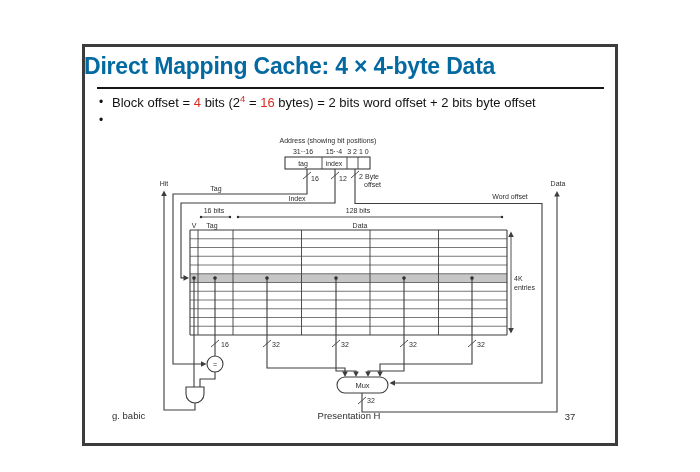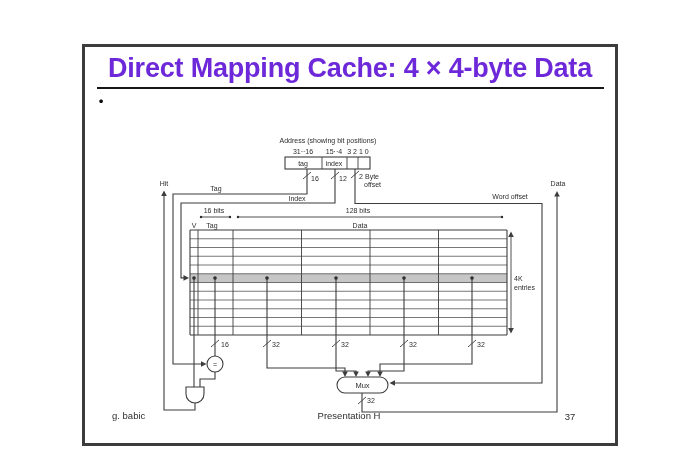--- a/index.html
+++ b/index.html
@@ -1,21 +1,21 @@
 <!DOCTYPE html>
 <html><head>
 <meta charset="utf-8">
 <style>
   html,body{margin:0;padding:0}
   body{width:700px;height:472px;background:#ffffff;position:relative;overflow:hidden;
        font-family:"Liberation Sans",sans-serif;}
   .slide{position:absolute;left:82px;top:44px;width:536px;height:402px;
          border:3px solid #3c3c3c;box-sizing:border-box;background:#fff;}
-  .title{position:absolute;left:84px;top:53px;width:532px;text-align:center;
-         font-size:27px;font-weight:700;color:#6d28d9;letter-spacing:-0.2px;}
+  .title{position:absolute;left:84px;top:53px;width:532px;
+         font-size:23px;font-weight:700;color:#0369a1;letter-spacing:-0.2px;}
   .rule{position:absolute;left:97px;top:87px;width:507px;height:2.2px;background:#161616;}
   .bullets{position:absolute;left:98px;top:94px;width:510px;font-size:13px;
            color:#121212;line-height:17px;}
   .b-line{position:relative;padding-left:14px;white-space:nowrap;}
   .b-dot{position:absolute;left:1px;top:0;font-size:12px;}
   .red{color:#d92b21;}
   .sup{font-size:9.5px;position:relative;top:-5px;}
   svg{position:absolute;left:84px;top:130px;width:532px;height:314px;}
   svg text{fill:#2d2d2d;}
   .t7{font-size:7px}.t75{font-size:7.5px}.t95{font-size:9.5px}
@@ -28,21 +28,21 @@
 </head>
 <body>
 
 <div class="slide"></div>
 
 <div class="title">Direct Mapping Cache: 4 × 4-byte Data</div>
 <div class="rule"></div>
 
 <div class="bullets">
   <div class="b-line">
-    <span class="b-dot">•</span>
+    <span class="b-dot">•</span><span><span>Block offset = </span><span class="red">4</span><span> bits (2</span><span class="red sup">4</span><span> = </span><span class="red">16</span><span> bytes) = 2 bits word offset + 2 bits byte offset</span></span>
   </div>
   <div class="b-line">
     <span class="b-dot">•</span>
   </div>
 </div>
 
 <svg viewBox="84 130 532 314" xmlns="http://www.w3.org/2000/svg">
 
   <g id="grid">
       <rect x="190" y="273.75" width="317" height="8.75" fill="#c6c6c6"></rect>

